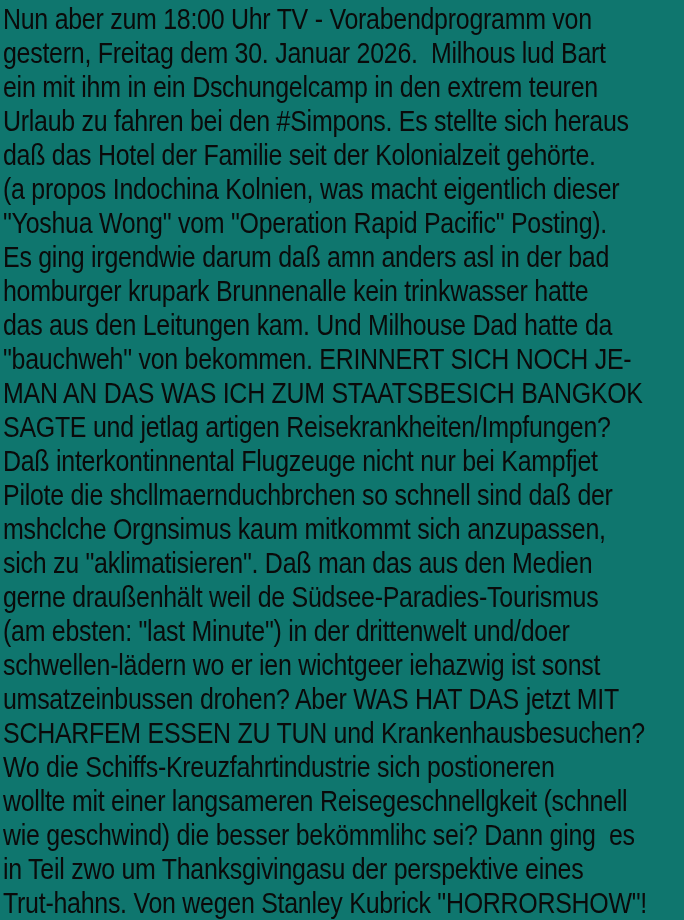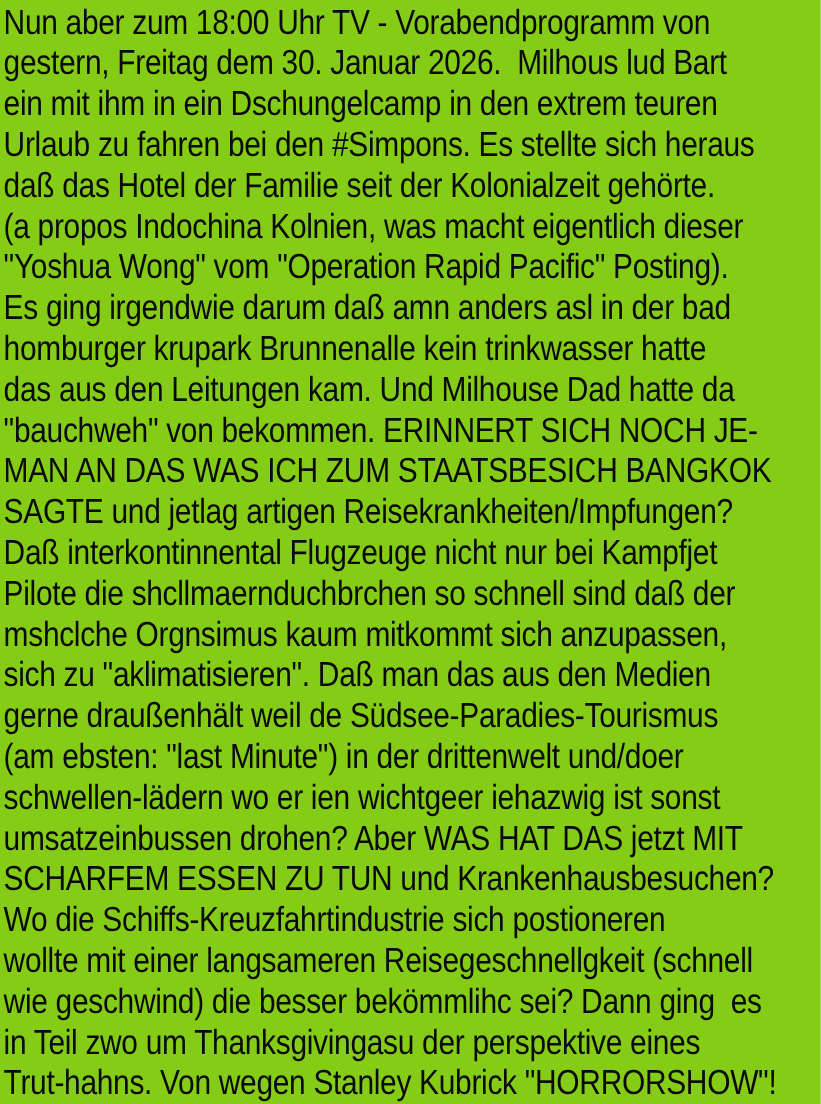--- a/index.html
+++ b/index.html
@@ -8,21 +8,21 @@
     background: #ffffff;
   }
   body {
     width: 684px;
     height: 920px;
     overflow: hidden;
   }
   .page {
     width: 684px;
     height: 920px;
-    background: #84cc16;
+    background: #0f766e;
     position: relative;
   }
   .text-block {
     position: absolute;
     top: 2px;
     left: 3px;
     font-family: "Liberation Sans", "DejaVu Sans", sans-serif;
     font-size: 29px;
     line-height: 34px;
     color: #0a0a0a;

